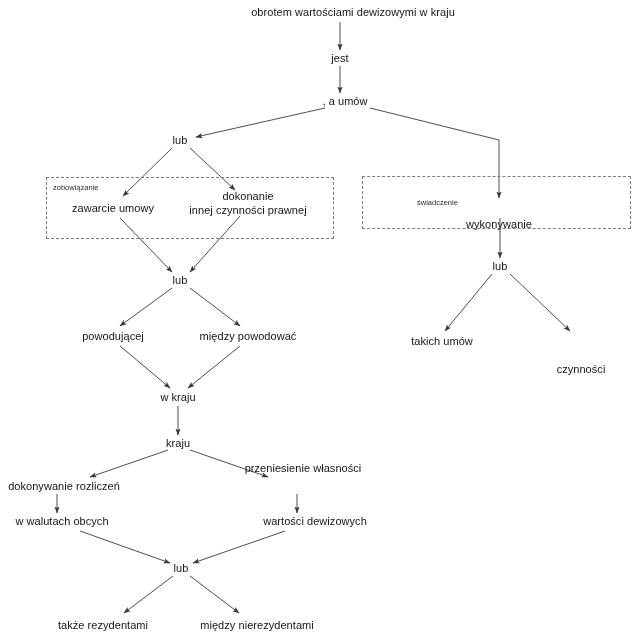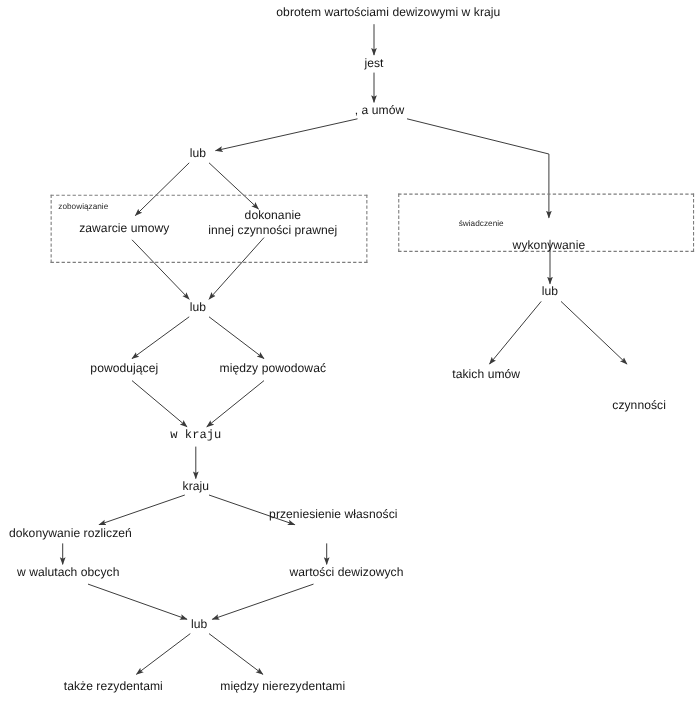--- a/index.html
+++ b/index.html
@@ -103,21 +103,21 @@
       <div class="node" style="left: 180px; top: 140px; color: rgb(21, 21, 21);">lub</div>
       <div class="node" style="left: 113px; top: 208px; color: rgb(21, 21, 21);">zawarcie umowy</div>
       <div class="node two-line" style="left: 248px; top: 203px; color: rgb(21, 21, 21);">dokonanie<br>innej czynności prawnej</div>
       <div class="node" style="left: 499px; top: 224px; color: rgb(21, 21, 21);">wykonywanie</div>
       <div class="node" style="left: 180px; top: 280px; color: rgb(21, 21, 21);">lub</div>
       <div class="node" style="left: 113px; top: 336px; color: rgb(21, 21, 21);">powodującej</div>
       <div class="node" style="left: 248px; top: 336px; color: rgb(21, 21, 21);">między powodować</div>
       <div class="node" style="left: 500px; top: 266px; color: rgb(21, 21, 21);">lub</div>
       <div class="node" style="left: 442px; top: 341px; color: rgb(21, 21, 21);">takich umów</div>
       <div class="node" style="left: 581px; top: 341px; color: rgb(21, 21, 21); margin-top: 28px;">czynności</div>
-      <div class="node" style="left: 178px; top: 397px; color: rgb(21, 21, 21); font-family: Liberation Mono, monospace;">w kraju</div>
+      <div class="node" style="left: 178px; top: 397px; color: rgb(21, 21, 21);">w kraju</div>
       <div class="node" style="left: 178px; top: 443px; color: rgb(21, 21, 21);">kraju</div>
       <div class="node" style="left: 64px; top: 486px; color: rgb(21, 21, 21);">dokonywanie rozliczeń</div>
       <div class="node" style="left: 303px; top: 468px; color: rgb(21, 21, 21);">przeniesienie własności</div>
       <div class="node" style="left: 62px; top: 521px; color: rgb(21, 21, 21);">w walutach obcych</div>
       <div class="node" style="left: 303px; top: 521px; color: rgb(21, 21, 21); margin-left: 12px;">wartości dewizowych</div>
       <div class="node" style="left: 181px; top: 568px; color: rgb(21, 21, 21);">lub</div>
       <div class="node" style="left: 103px; top: 625px; color: rgb(21, 21, 21);">także rezydentami</div>
       <div class="node" style="left: 257px; top: 625px; color: rgb(21, 21, 21);">między nierezydentami</div>
     </div>
 </div>

